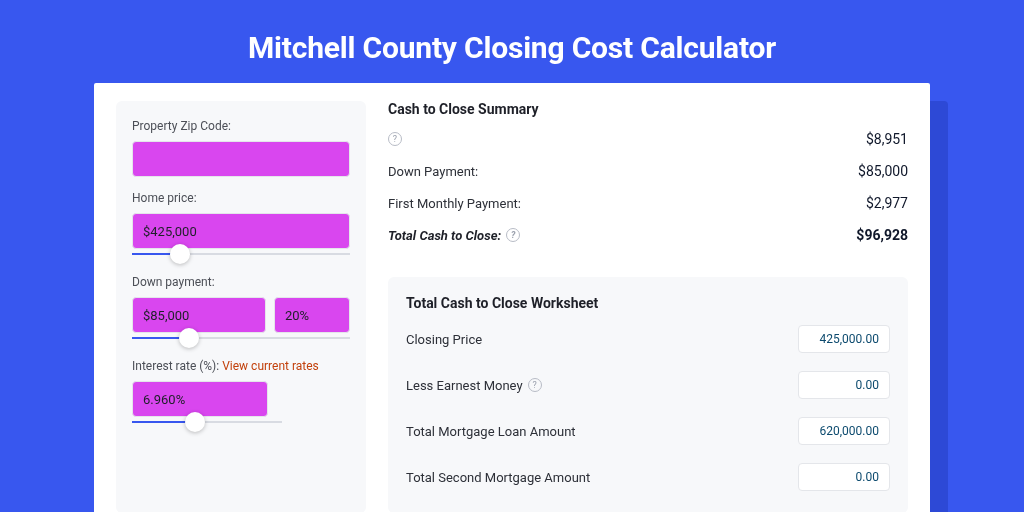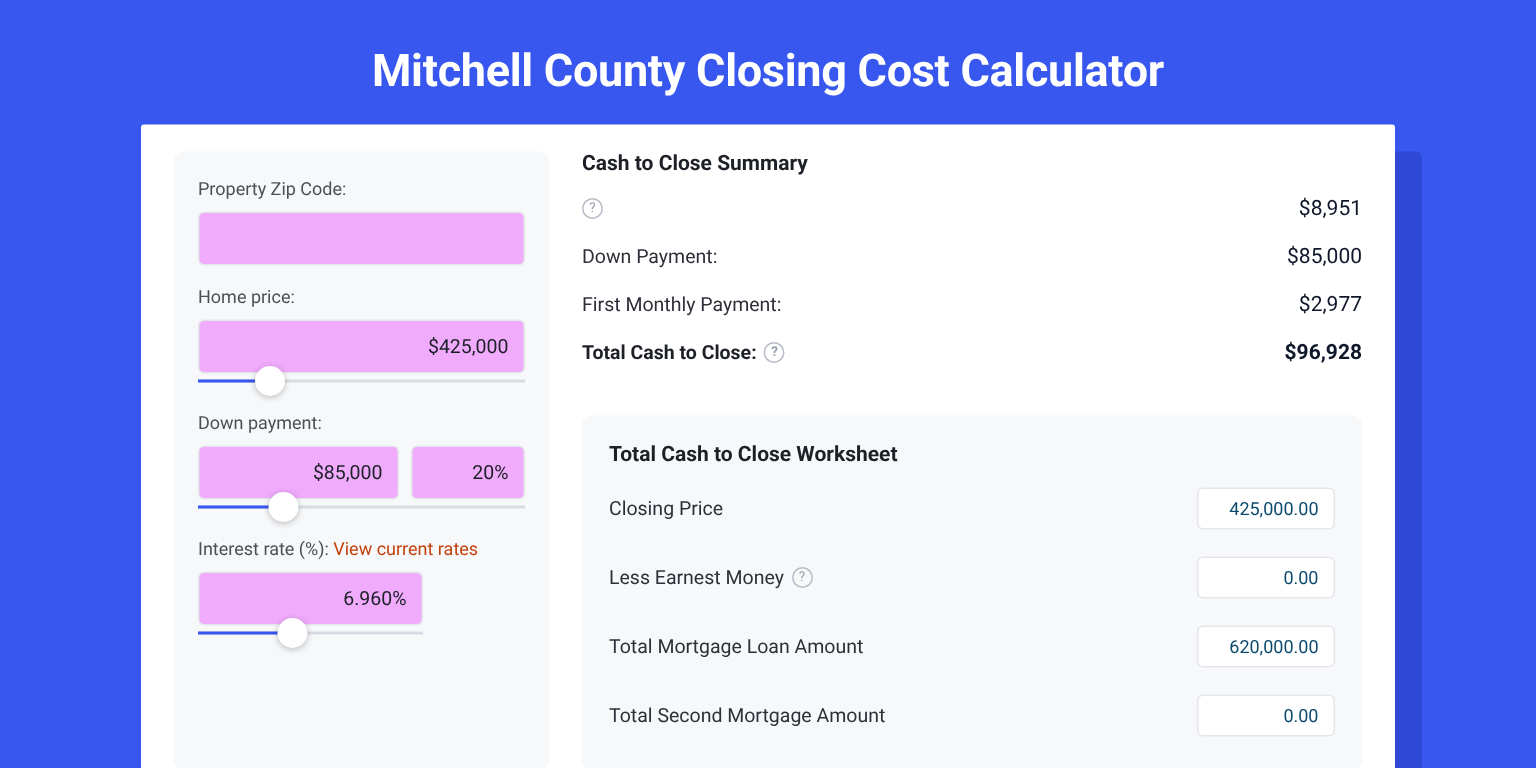--- a/index.html
+++ b/index.html
@@ -54,29 +54,28 @@
   .field { margin-bottom: 14px; }
   .label {
     font-size: 12px;
     color: #4c4f57;
     margin-bottom: 8px;
     display: block;
   }
   .input {
     width: 100%;
     height: 36px;
-    background: #f0abfc;
+    background: #d946ef;
     border: 1px solid #e4e6ea;
     border-radius: 4px;
     padding: 0 10px;
     font-size: 13px;
     color: #1e2028;
     font-family: inherit;
     outline: none;
-    text-align: right;
   }
   .slider-wrap {
     margin-top: -2px;
   }
   .slider {
     position: relative;
     height: 14px;
   }
   .slider-track {
     position: absolute;
@@ -140,21 +139,21 @@
     align-items: center;
     margin-bottom: 16px;
   }
   .skey {
     font-size: 13px;
     color: #2d3038;
     display: flex;
     align-items: center;
     gap: 5px;
   }
-  .skey.bold { font-weight: 700; color: #1e2028; }
+  .skey.bold { font-weight: 700; color: #1e2028; font-style: italic; }
   .sval {
     font-size: 14px;
     color: #0f172a;
   }
   .sval.bold { font-weight: 700; }
   .help {
     display: inline-flex;
     width: 14px;
     height: 14px;
     border: 1px solid #b8bcc6;
@@ -233,21 +232,21 @@
             <div class="slider-fill" style="width:26%"></div>
             <div class="slider-thumb" style="left:26%"></div>
           </div>
         </div>
       </div>
 
       <div class="field">
         <span class="label">
           <span>Interest rate (%): </span><a href="#" class="link">View current rates</a>
         </span>
-        <input class="input" style="width: 150px;" value="6.960%">
+        <input class="input" style="width: 136px;" value="6.960%">
         <div class="slider-wrap" style="width:150px">
           <div class="slider">
             <div class="slider-track"></div>
             <div class="slider-fill" style="width:42%"></div>
             <div class="slider-thumb" style="left:42%"></div>
           </div>
         </div>
       </div>
 
     </div>

